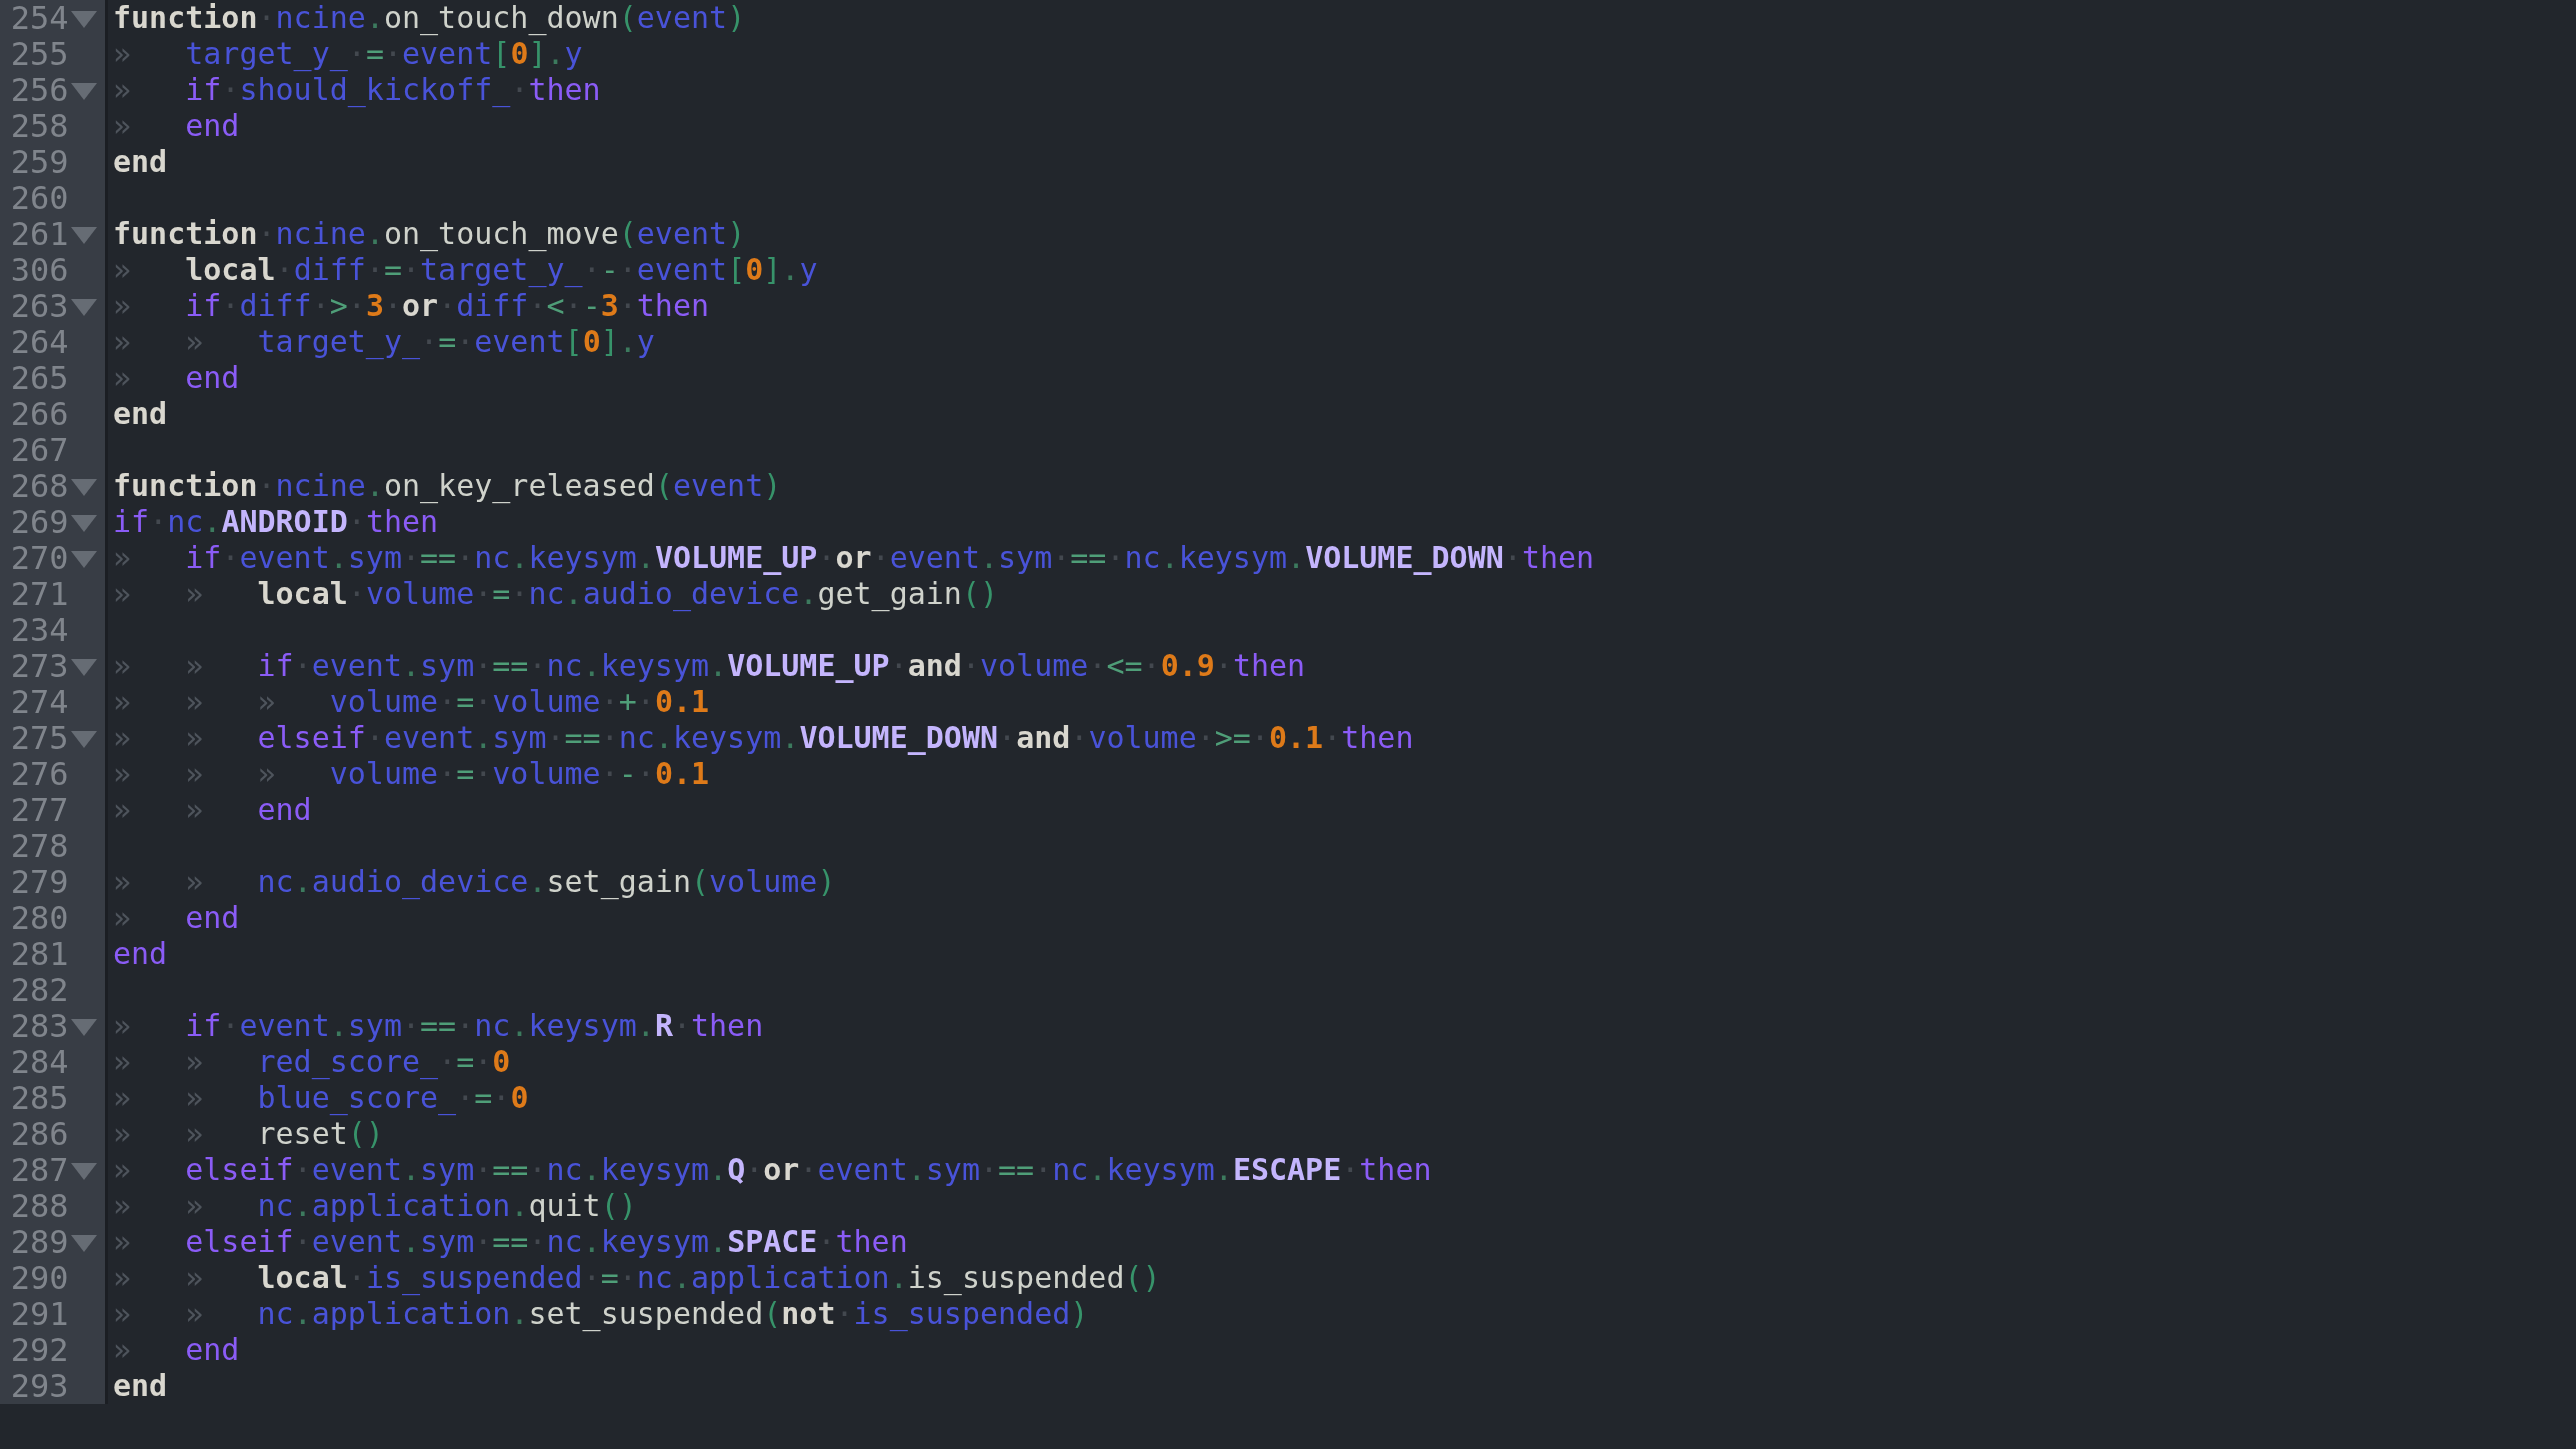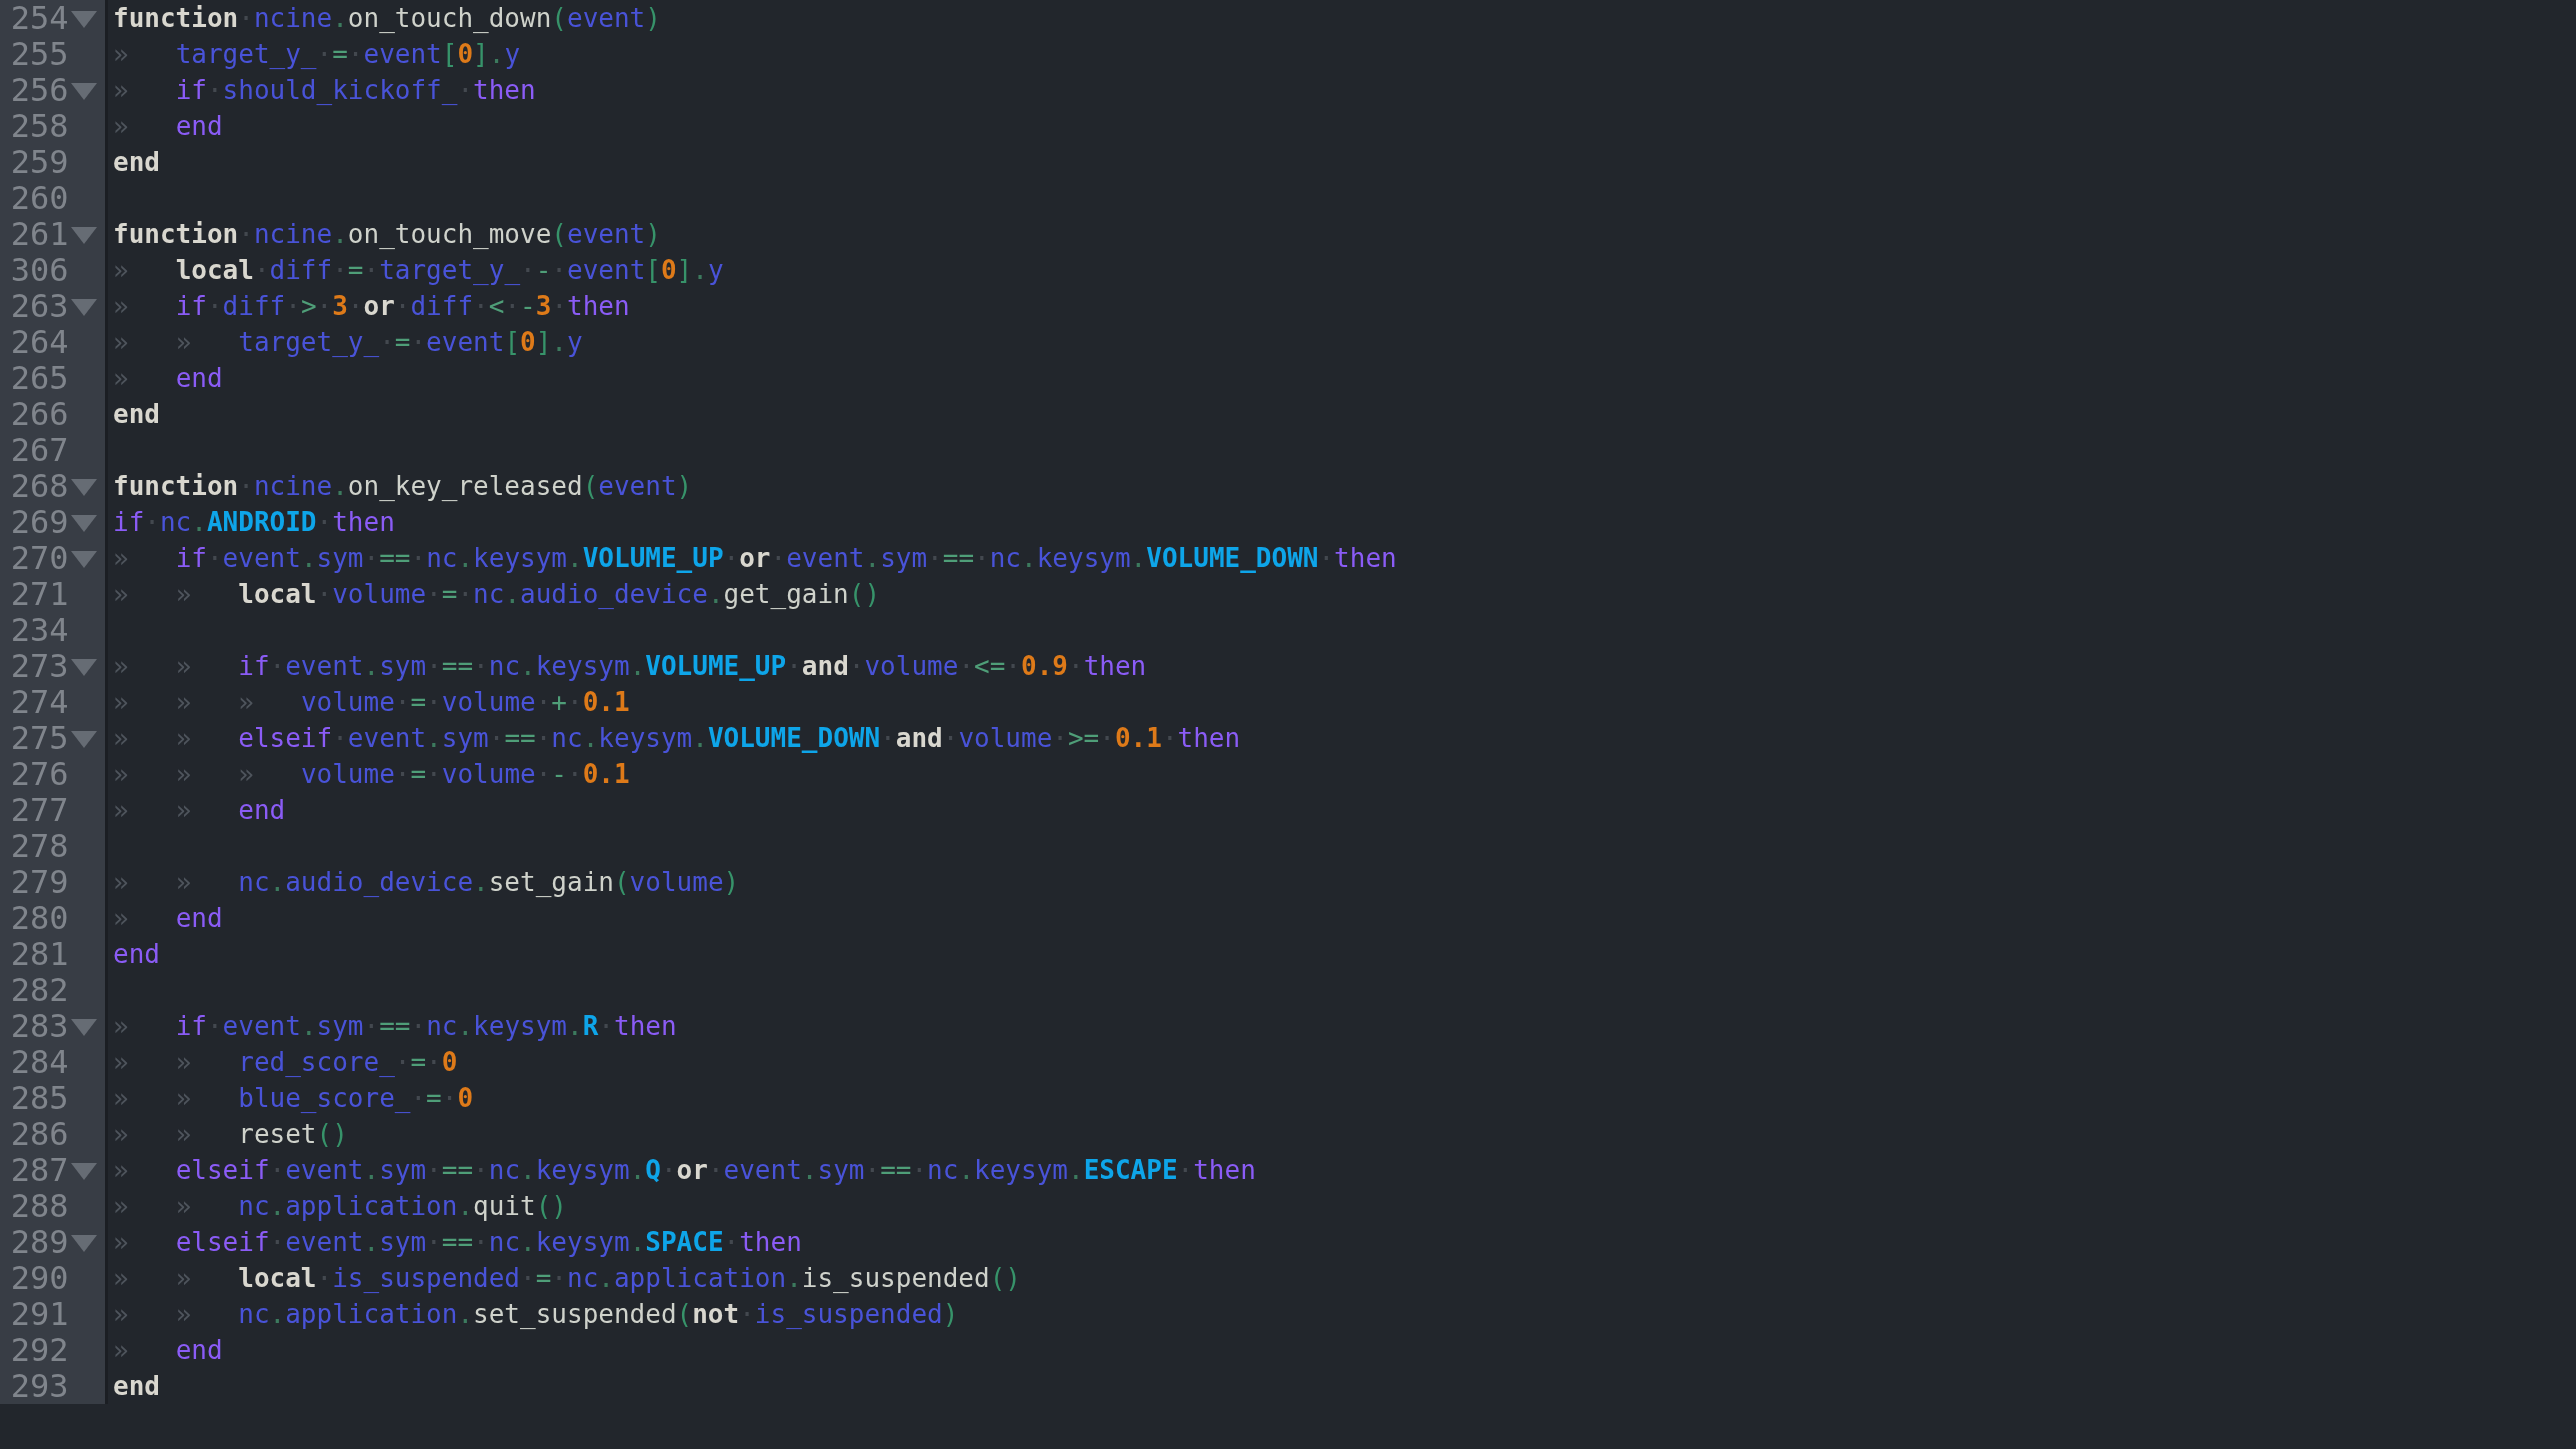--- a/index.html
+++ b/index.html
@@ -14,29 +14,29 @@
     border-right:3.1px solid #1b1e23;position:relative;
     color:#80858c;font-size:32px;line-height:36px;
     padding-left:10.7px;white-space:pre;user-select:none;
   }
   .fold{
     position:absolute;right:8.2px;top:10.7px;width:0;height:0;
     border-left:13.2px solid transparent;border-right:13.2px solid transparent;
     border-top:17px solid #666c74;
   }
   .code{
-    flex:1 1 auto;font-size:26px;line-height:36px;white-space:pre;
+    flex:1 1 auto;font-size:30px;line-height:36px;white-space:pre;
     padding-left:5px;color:#cfd2cb;
   }
   
   .tok-kw  {color:#d9d7cf;font-weight:bold;}  
   .tok-ctrl{color:#8b5cf6;}                    
   .tok-v   {color:#4953d8;}                    
   .tok-fn  {color:#cfd2cb;}                    
-  .tok-c   {color:#0ea5e9;font-weight:bold;}   
+  .tok-c   {color:#c4b5fd;font-weight:bold;}   
   .tok-n   {color:#de7a19;font-weight:bold;}   
   .tok-o   {color:#4f9e78;}                    
   .tok-b   {color:#37936a;}                    
   .tok-p   {color:#3c7a5e;}                    
   .tok-s   {color:#43484f;}                    
   .tok-i   {color:#4e545c;}                    
 </style>
 </head>
 <body>
 

